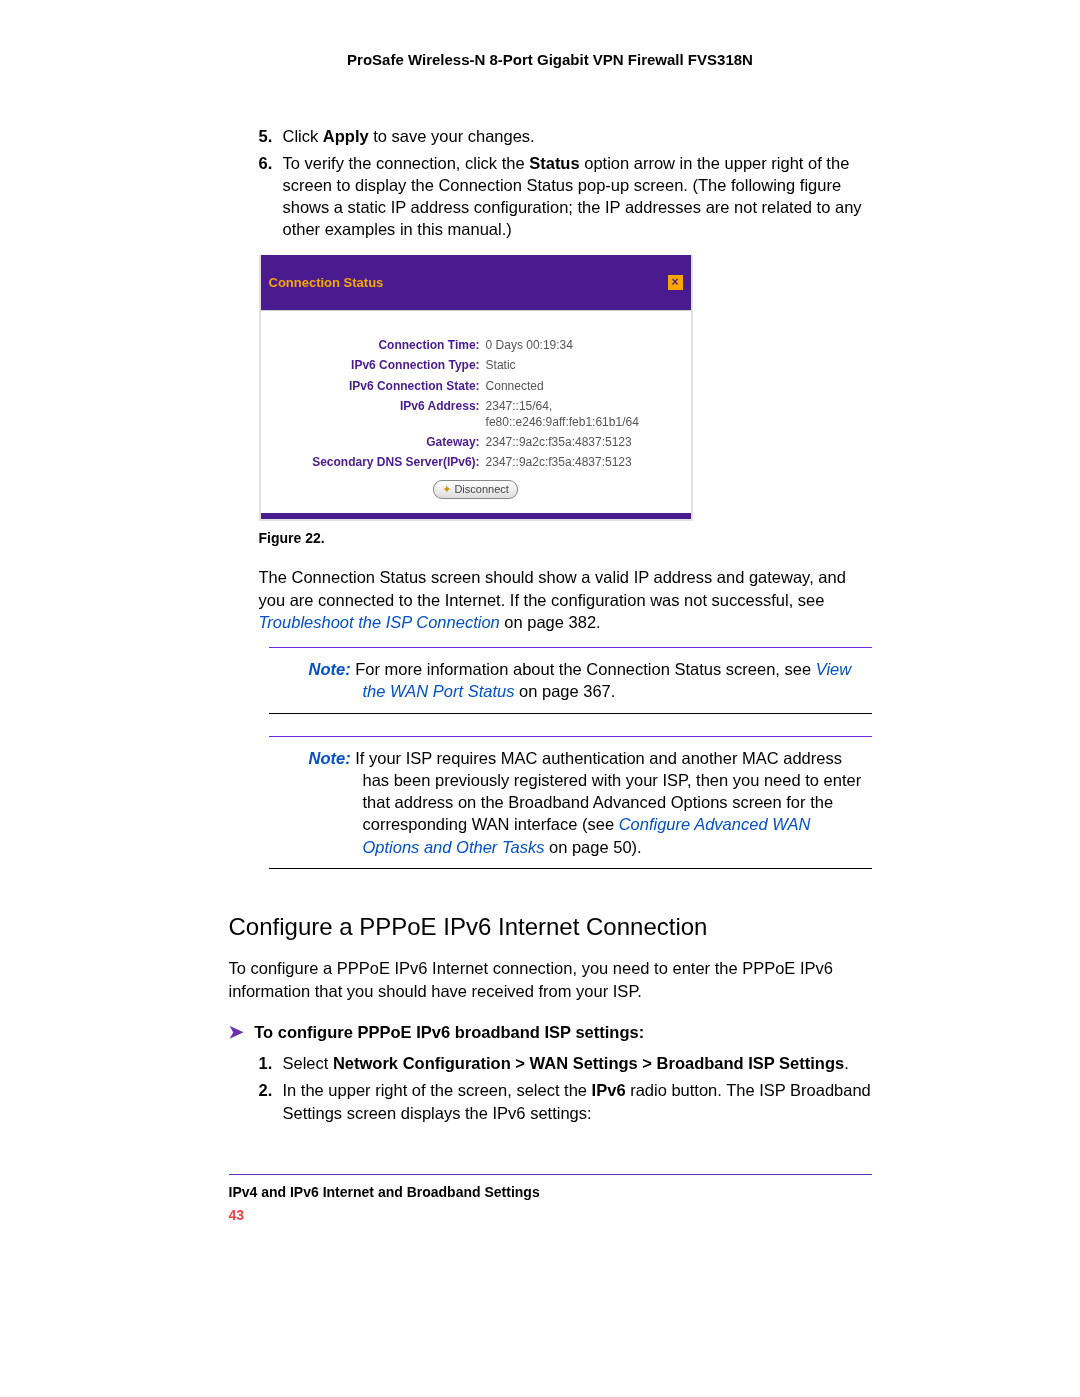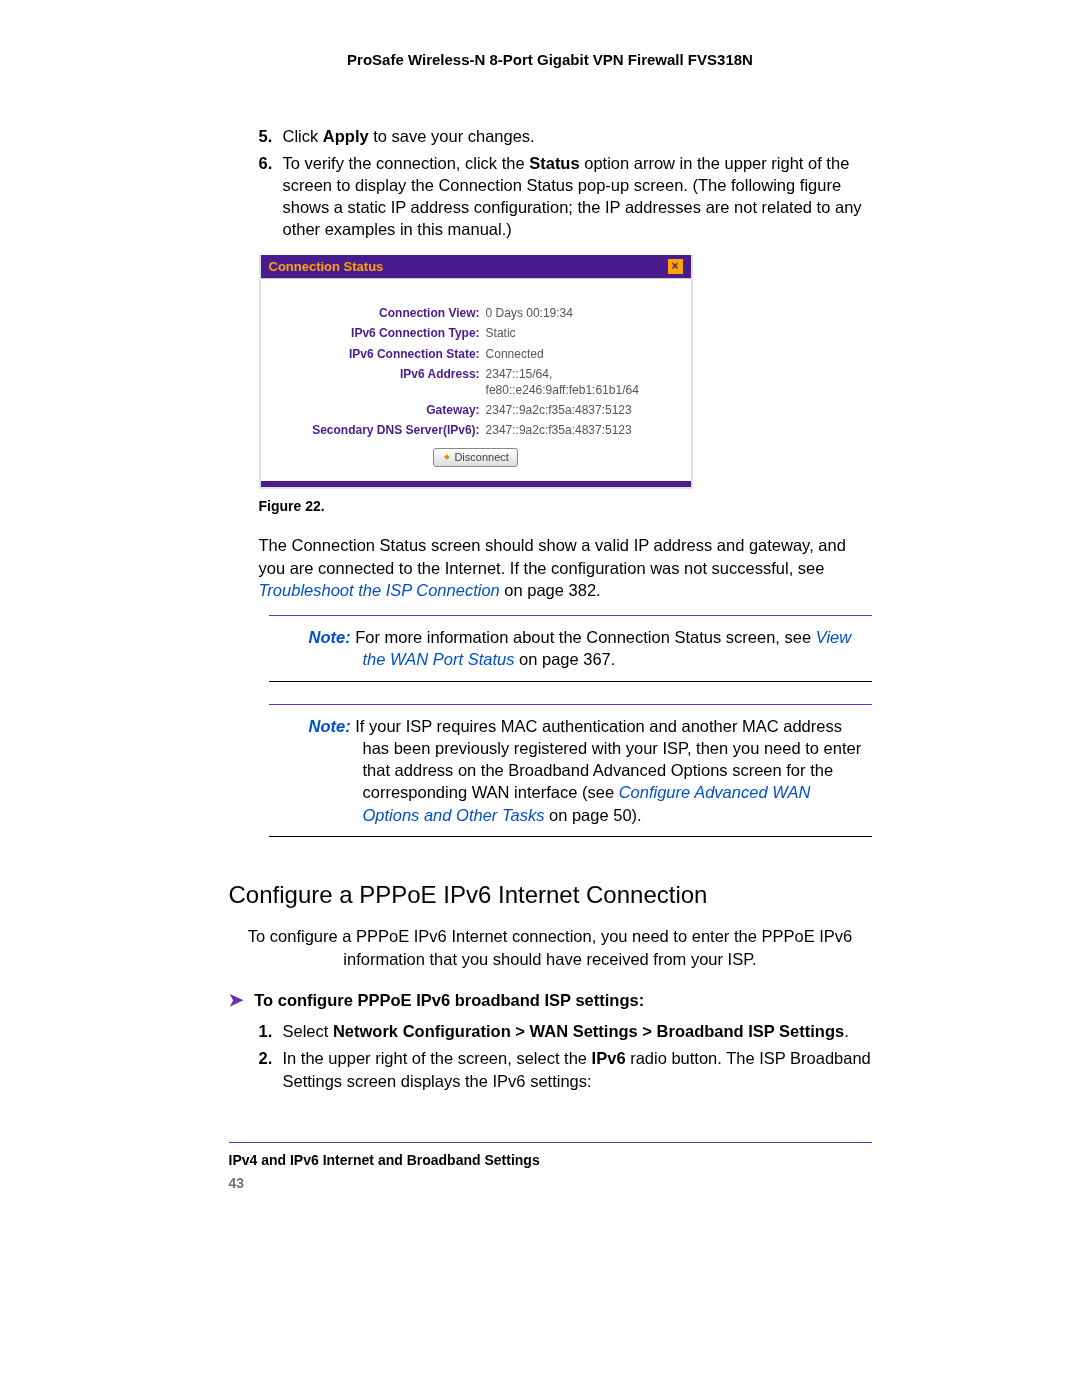--- a/index.html
+++ b/index.html
@@ -46,21 +46,21 @@
     width: 430px;
     border: 2px solid #e1e1e1;
     border-top: none;
     background: #fff;
     font-size: 12px;
   }
   .dialog-title {
     background: #4a1b8f;
     color: #f9a602;
     font-weight: bold;
-    padding: 3px 8px;
+    padding: 19px 8px;
     font-size: 13px;
     display: flex;
     justify-content: space-between;
     align-items: center;
     border-bottom: 1px solid #ccc;
   }
   .dialog-close {
     width: 15px;
     height: 15px;
     background: #f9a602;
@@ -90,21 +90,21 @@
     padding: 2px 2px 2px 0;
     vertical-align: top;
   }
   .disconnect-btn {
     display: block;
     margin: 8px auto 4px auto;
     border: 1px solid #888;
     background: linear-gradient(#fff,#ddd);
     font-size: 11px;
     padding: 2px 8px;
-    border-radius: 3px;
+    border-radius: 9px;
     color: #444;
   }
   .disconnect-btn::before {
     content: "✦ ";
     color: #d98c00;
   }
   .dialog-bottom {
     height: 6px;
     background: #4a1b8f;
   }
@@ -136,21 +136,20 @@
     text-indent: -54px;
   }
   .h2 {
     font-size: 24px;
     margin: 42px 0 14px 0;
     font-family: Verdana, Arial, sans-serif;
     font-weight: normal;
   }
   .intro {
     margin: 12px 0 18px 0;
-    text-align: center;
   }
   .proc-arrow {
     color: #6b2fb3;
     font-weight: bold;
     font-size: 18px;
     display: inline-block;
     margin-right: 6px;
   }
   .proc-heading {
     font-weight: bold;
@@ -176,21 +175,21 @@
     border-top: 1px solid #6b2fb3;
     margin: 50px 0 8px 0;
   }
   .footer {
     font-size: 14px;
   }
   .footer .chap {
     font-weight: bold;
   }
   .footer .pageno {
-    color: #737373;
+    color: #ef4444;
     font-weight: bold;
     margin-top: 4px;
   }
 </style>
 </head>
 <body>
 
 <div class="page">
 
   <div class="header">ProSafe Wireless-N 8-Port Gigabit VPN Firewall FVS318N</div>
@@ -210,21 +209,21 @@
 
   <div class="dialog">
     <div class="dialog-title">
       <span>Connection Status</span>
       <span class="dialog-close">×</span>
     </div>
     <div class="dialog-body">
       <table>
         <tbody>
             <tr>
-              <td class="lbl">Connection View:</td>
+              <td class="lbl">Connection Time:</td>
               <td class="val">0 Days 00:19:34</td>
             </tr>
         <tr>
               <td class="lbl">IPv6 Connection Type:</td>
               <td class="val">Static</td>
             </tr>
         <tr>
               <td class="lbl">IPv6 Connection State:</td>
               <td class="val">Connected</td>
             </tr>

